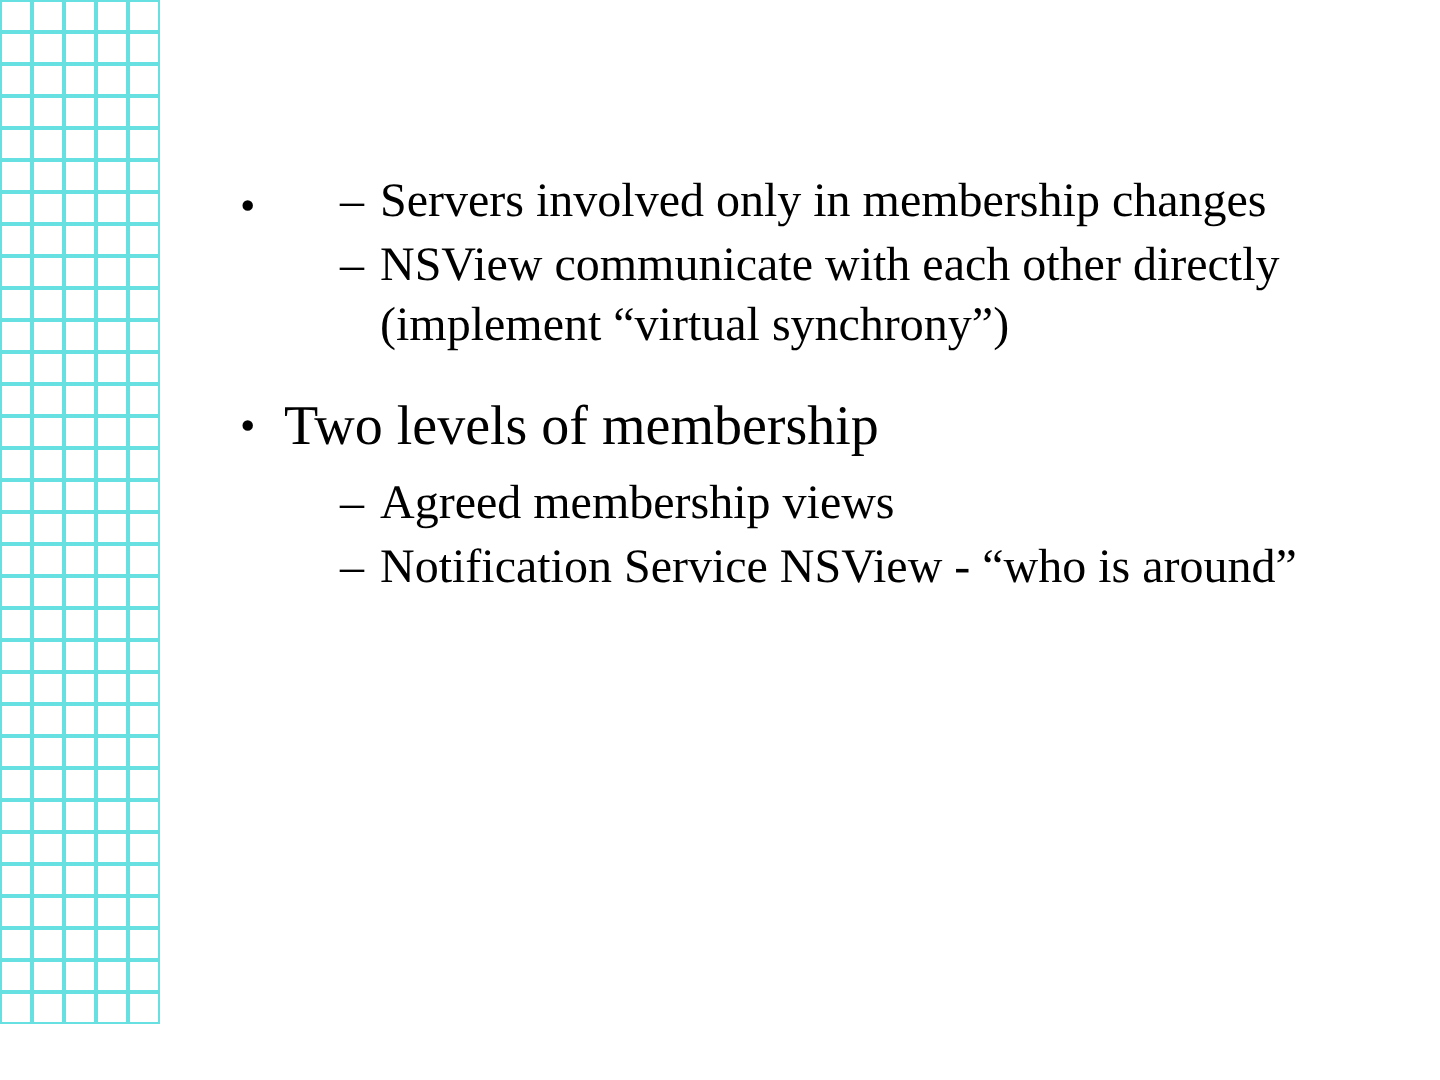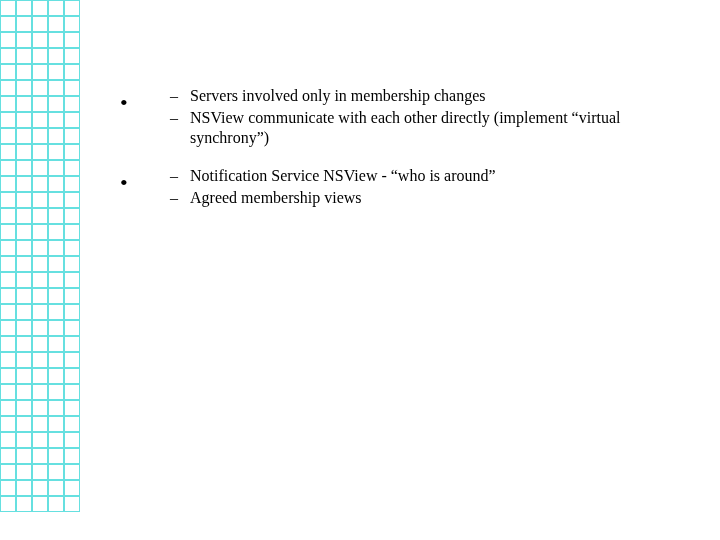--- a/index.html
+++ b/index.html
@@ -59,21 +59,21 @@
     font-size: 22px;
     line-height: 34px;
   }
   ul.level2 {
     list-style: none;
     margin: 6px 0 18px 0;
     padding: 0 0 0 28px;
   }
   ul.level2 > li {
     position: relative;
-    font-size: 16px;
+    font-size: 24px;
     color: #000;
     line-height: 1.25;
     padding-left: 20px;
     margin-bottom: 2px;
   }
   ul.level2 > li::before {
     content: "–";
     position: absolute;
     left: 0;
     top: 0;
@@ -312,19 +312,20 @@
 <div class="slide">
 
   <ul class="level1">
     <li>
       <ul class="level2">
         <li><span>Servers involved only in membership changes</span></li>
         <li><span>NSView communicate with each other directly (implement “virtual synchrony”)</span></li>
       </ul>
     </li>
     <li>
+      <span>Two levels of membership</span>
       <ul class="level2">
+        <li><span>Agreed membership views</span></li>
         <li><span>Notification Service NSView - “who is around”</span></li>
-        <li><span>Agreed membership views</span></li>
       </ul>
     </li>
   </ul>
 </div>
 
 </body></html>

